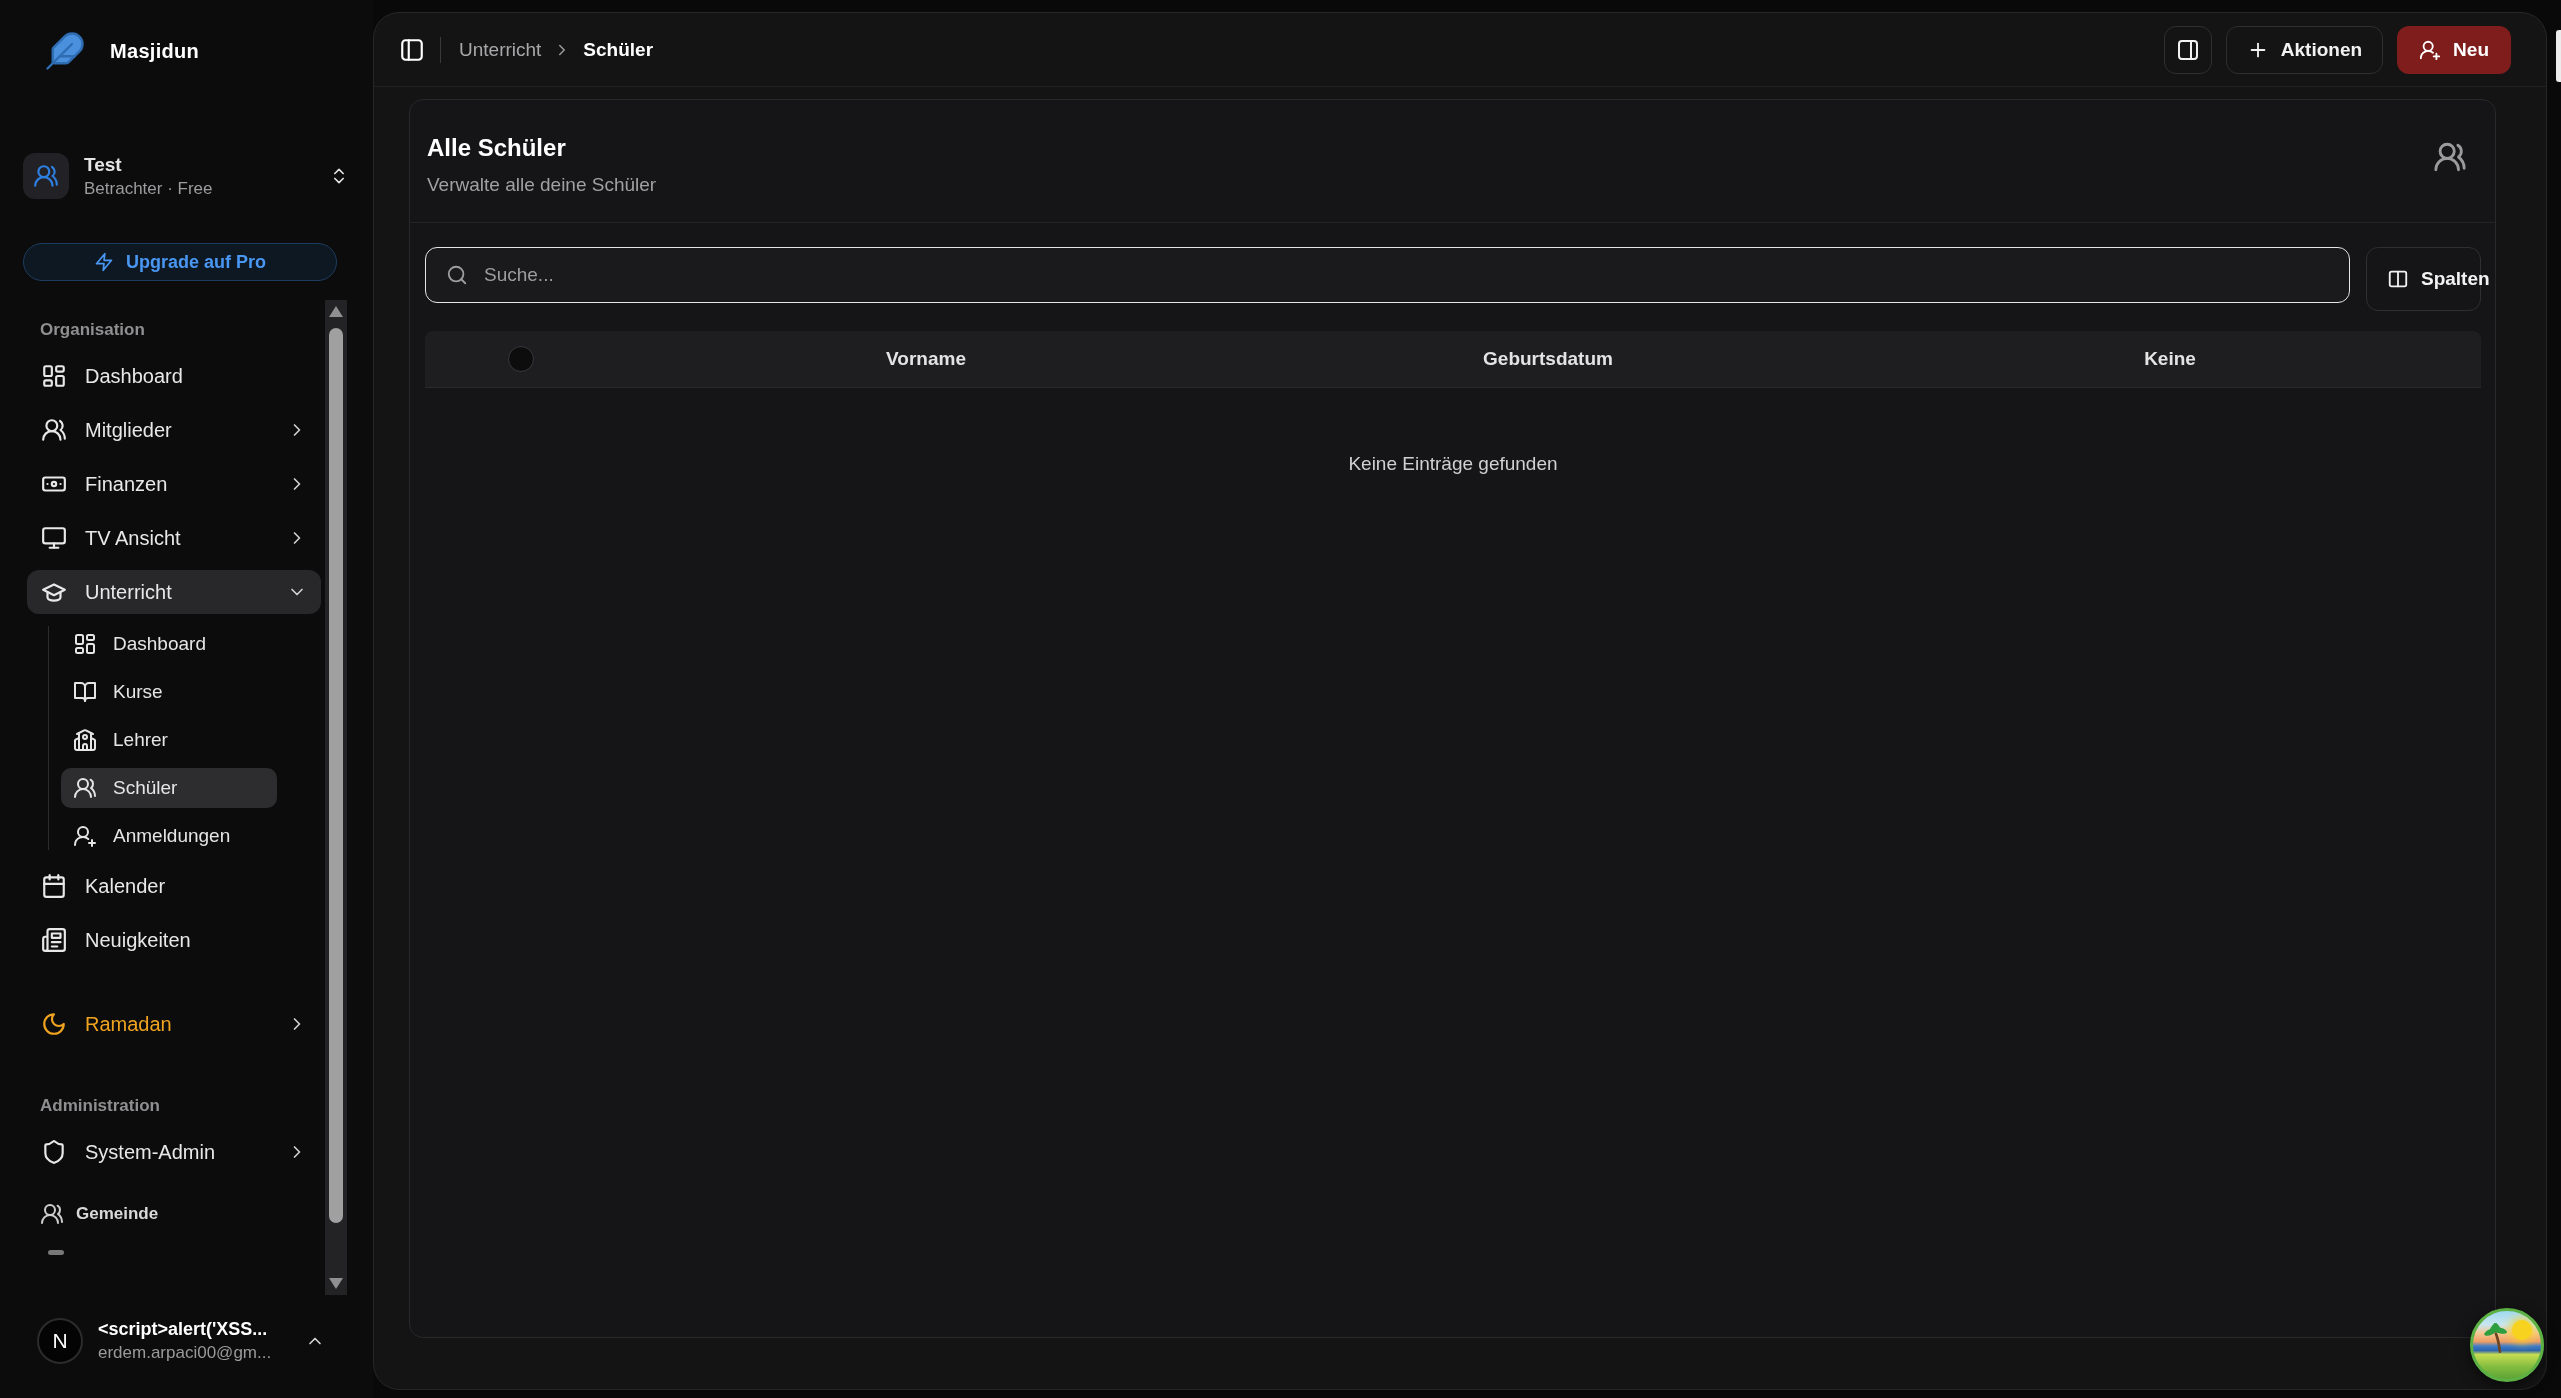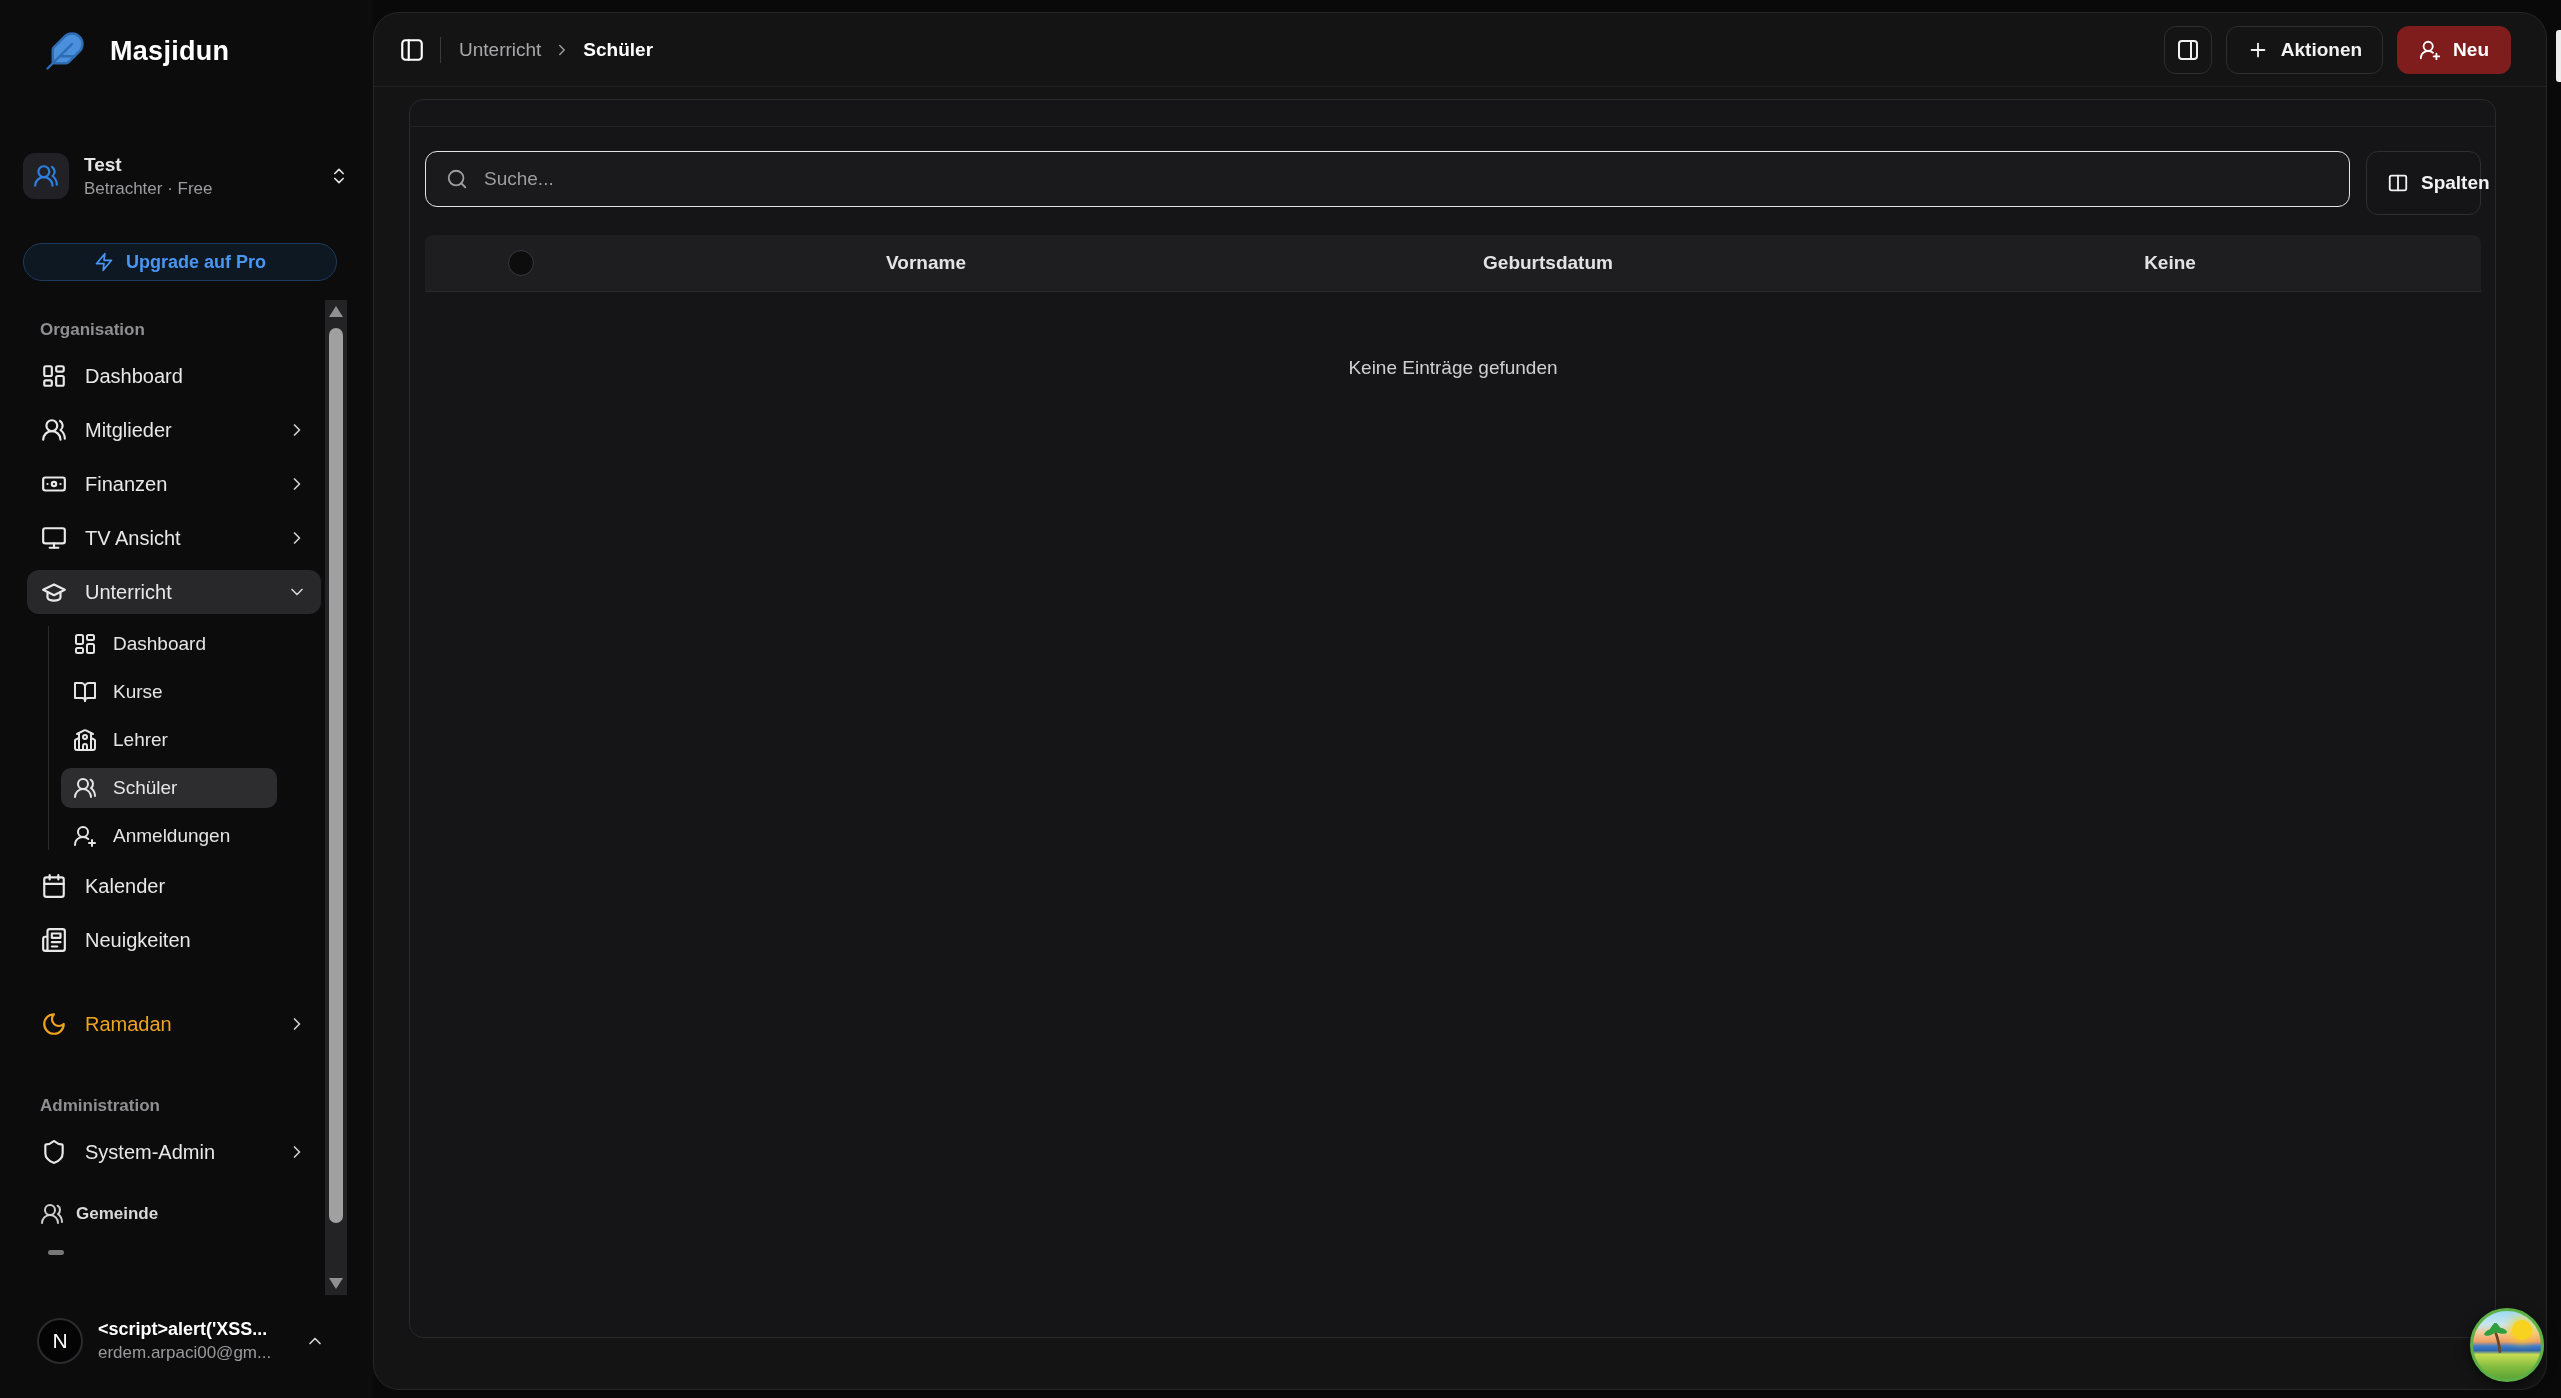--- a/index.html
+++ b/index.html
@@ -9,21 +9,21 @@
     font-family:"Liberation Sans", sans-serif;
     color:#e9e9e9;
     overflow:hidden;
     position:relative;
   }
   svg { display:block; }
 
   
   .sidebar { position:absolute; left:0; top:0; bottom:0; width:373px; background:#0c0c0d; }
   .logo-row { position:absolute; left:44px; top:30px; display:flex; align-items:center; gap:24px; }
-  .logo-row .brand { font-size:27px; font-weight:700; color:#fff; letter-spacing:.3px; }
+  .logo-row .brand { font-size:20px; font-weight:700; color:#fff; letter-spacing:.3px; }
 
   .workspace { position:absolute; left:23px; top:153px; width:326px; display:flex; align-items:center; gap:15px; cursor:pointer; }
   .ws-icon { width:46px; height:46px; border-radius:12px; background:#222226; display:flex; align-items:center; justify-content:center; color:#2e7fe0; flex:0 0 auto; }
   .ws-text { display:flex; flex-direction:column; gap:3px; }
   .ws-name { font-size:19px; font-weight:700; color:#e5e5e5; }
   .ws-meta { font-size:17px; color:#9c9c9e; }
   .ws-chev { margin-left:auto; color:#e0e0e0; }
 
   .upgrade-btn { position:absolute; left:23px; top:243px; width:314px; height:38px; border-radius:19px;
     background:#0d1823; border:1px solid #1e3c5f; color:#4a96f3; display:flex; align-items:center;
@@ -443,20 +443,31 @@
               <path d="M19 16v6"></path>
               <path d="M22 19h-6"></path>
           </svg>
         </span>
         <span>Neu</span>
       </button>
     </div>
   </header>
 
   <section class="card">
+    <div class="card-head">
+      <div class="card-title">Alle Schüler</div>
+      <div class="card-subtitle">Verwalte alle deine Schüler</div>
+      <span class="head-icon">
+        <svg width="34" height="34" viewBox="0 0 24 24" fill="none" stroke="currentColor" stroke-width="2" stroke-linecap="round" stroke-linejoin="round">
+          <path d="M18 21a8 8 0 0 0-16 0"></path>
+            <circle cx="10" cy="8" r="5"></circle>
+            <path d="M22 20c0-3.37-2-6.5-4-8a5 5 0 0 0-.45-8.3"></path>
+        </svg>
+      </span>
+    </div>
     <div class="card-divider"></div>
 
     <div class="toolbar">
       <div class="search-box">
         <span>
           <svg width="22" height="22" viewBox="0 0 24 24" fill="none" stroke="currentColor" stroke-width="2" stroke-linecap="round" stroke-linejoin="round">
             <circle cx="11" cy="11" r="8"></circle>
               <path d="m21 21-4.35-4.35"></path>
           </svg>
         </span>

